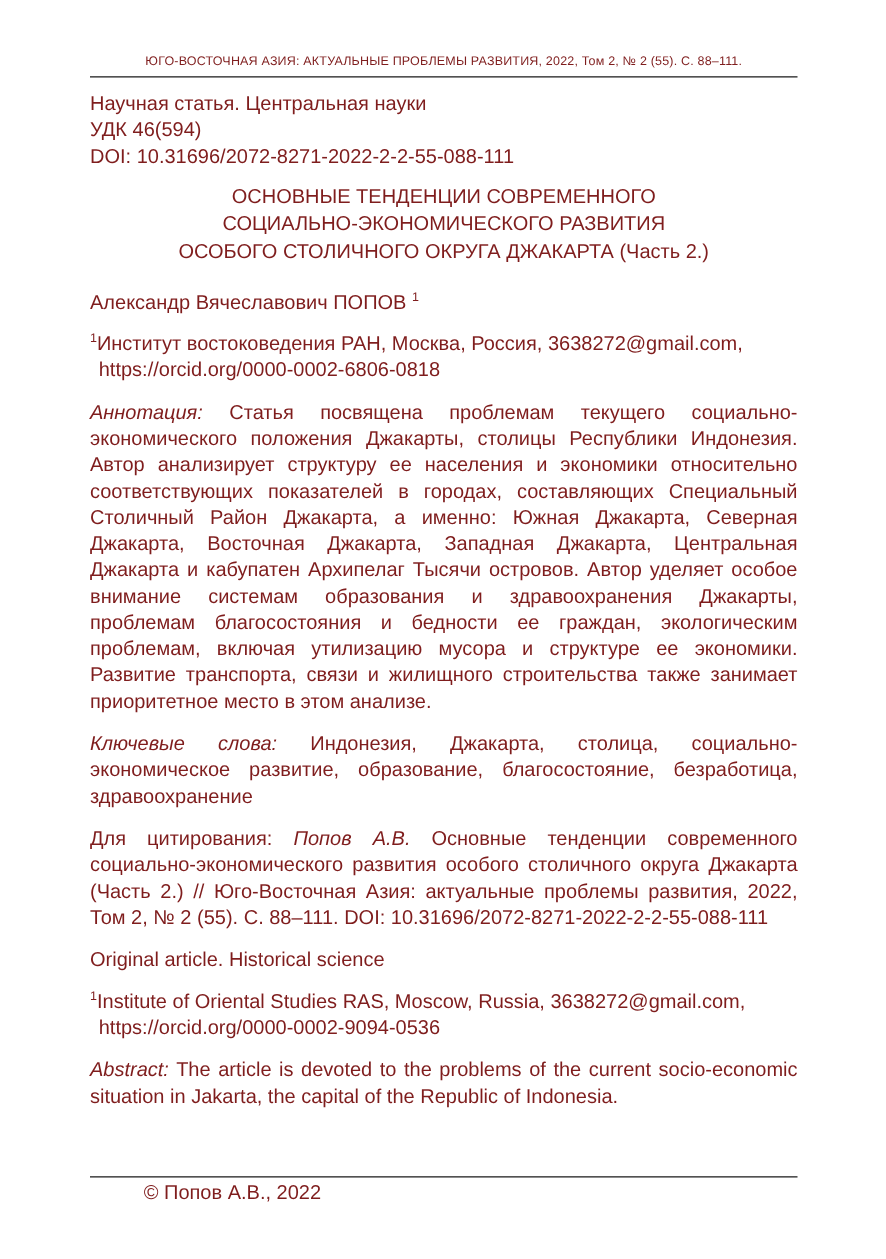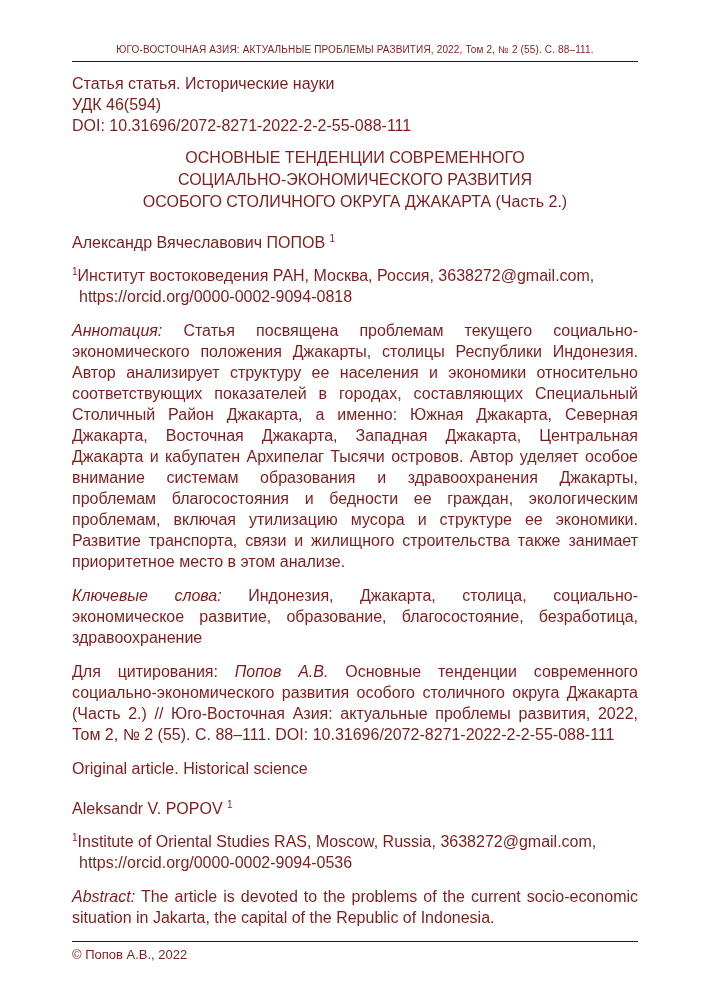--- a/index.html
+++ b/index.html
@@ -58,57 +58,57 @@
   }
   em { font-style: italic; }
   sup { font-size: 10px; line-height: 0; }
   .footer {
     position: absolute;
     left: 72px;
     right: 71px;
     top: 941px;
   }
   .footer .copyright {
-    font-size: 13px;
+    font-size: 16px;
     line-height: 15px;
     margin-top: 5px;
+    margin-left: 43px;
   }
 </style>
 </head>
 <body>
 
 <div class="page">
 
   <p class="journal-head">ЮГО-ВОСТОЧНАЯ АЗИЯ: АКТУАЛЬНЫЕ ПРОБЛЕМЫ РАЗВИТИЯ, 2022, Том 2, № 2 (55). С. 88–111.</p>
   <hr class="rule">
 
   <div class="meta-block">
-    <p>Статья статья. Исторические науки</p>
+    <p>Научная статья. Центральная науки</p>
     <p>УДК 46(594)</p>
     <p>DOI: 10.31696/2072-8271-2022-2-2-55-088-111</p>
   </div>
 
   <h1 class="title-ru">ОСНОВНЫЕ ТЕНДЕНЦИИ СОВРЕМЕННОГО
 СОЦИАЛЬНО-ЭКОНОМИЧЕСКОГО РАЗВИТИЯ
 ОСОБОГО СТОЛИЧНОГО ОКРУГА ДЖАКАРТА (Часть 2.)</h1>
 
   <p class="author-line"><span>Александр Вячеславович ПОПОВ</span> <sup>1</sup></p>
 
-  <p class="affiliation"><sup>1</sup><span>Институт востоковедения РАН, Москва, Россия, 3638272@gmail.com, https://orcid.org/0000-0002-9094-0818</span></p>
+  <p class="affiliation"><sup>1</sup><span>Институт востоковедения РАН, Москва, Россия, 3638272@gmail.com, https://orcid.org/0000-0002-6806-0818</span></p>
 
   <p class="para"><em>Аннотация:</em> <span>Статья посвящена проблемам текущего социально-экономического положения Джакарты, столицы Республики Индонезия. Автор анализирует структуру ее населения и экономики относительно соответствующих показателей в городах, составляющих Специальный Столичный Район Джакарта, а именно: Южная Джакарта, Северная Джакарта, Восточная Джакарта, Западная Джакарта, Центральная Джакарта и кабупатен Архипелаг Тысячи островов. Автор уделяет особое внимание системам образования и здравоохранения Джакарты, проблемам благосостояния и бедности ее граждан, экологическим проблемам, включая утилизацию мусора и структуре ее экономики. Развитие транспорта, связи и жилищного строительства также занимает приоритетное место в этом анализе.</span></p>
 
   <p class="para"><em>Ключевые слова:</em> <span>Индонезия, Джакарта, столица, социально-экономическое развитие, образование, благосостояние, безработица, здравоохранение</span></p>
 
   <p class="para"><span>Для цитирования:</span> <em>Попов А.В.</em> <span>Основные тенденции современного социально-экономического развития особого столичного округа Джакарта (Часть 2.) // Юго-Восточная Азия: актуальные проблемы развития, 2022, Том 2, № 2 (55). С. 88–111. DOI: 10.31696/2072-8271-2022-2-2-55-088-111</span></p>
 
   <p class="para" style="text-align:left;">Original article. Historical science</p>
 
 
-  <p class="author-line"><span>Aleksandr V. POPOV</span> <sup>1</sup></p>
 
   <p class="affiliation"><sup>1</sup><span>Institute of Oriental Studies RAS, Moscow, Russia, 3638272@gmail.com, https://orcid.org/0000-0002-9094-0536</span></p>
 
   <p class="para"><em>Abstract:</em> <span>The article is devoted to the problems of the current socio-economic situation in Jakarta, the capital of the Republic of Indonesia.</span></p>
 
   <div class="footer">
     <hr class="rule">
     <p class="copyright">© Попов А.В., 2022</p>
   </div>
 

